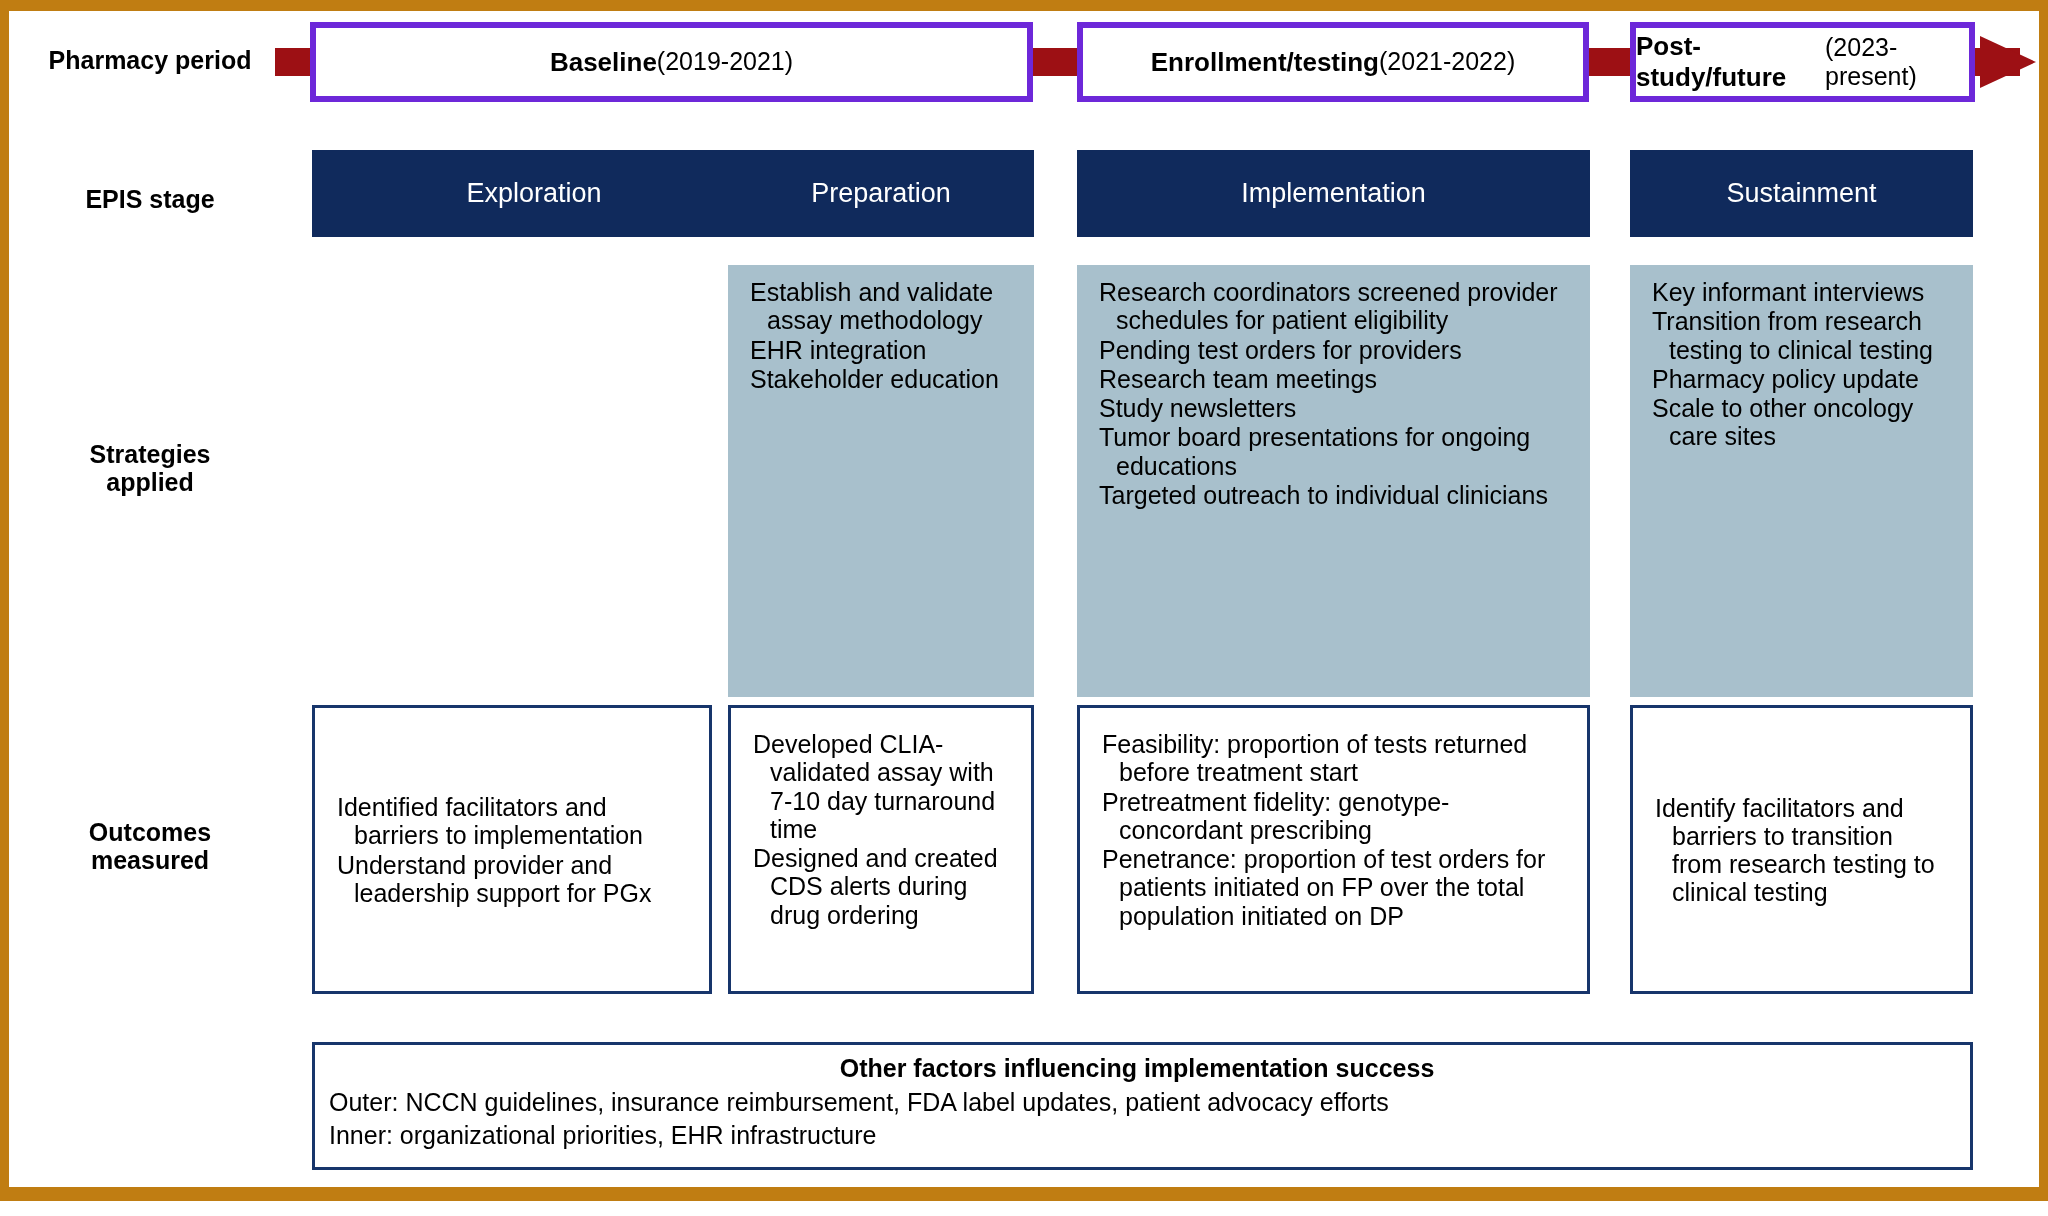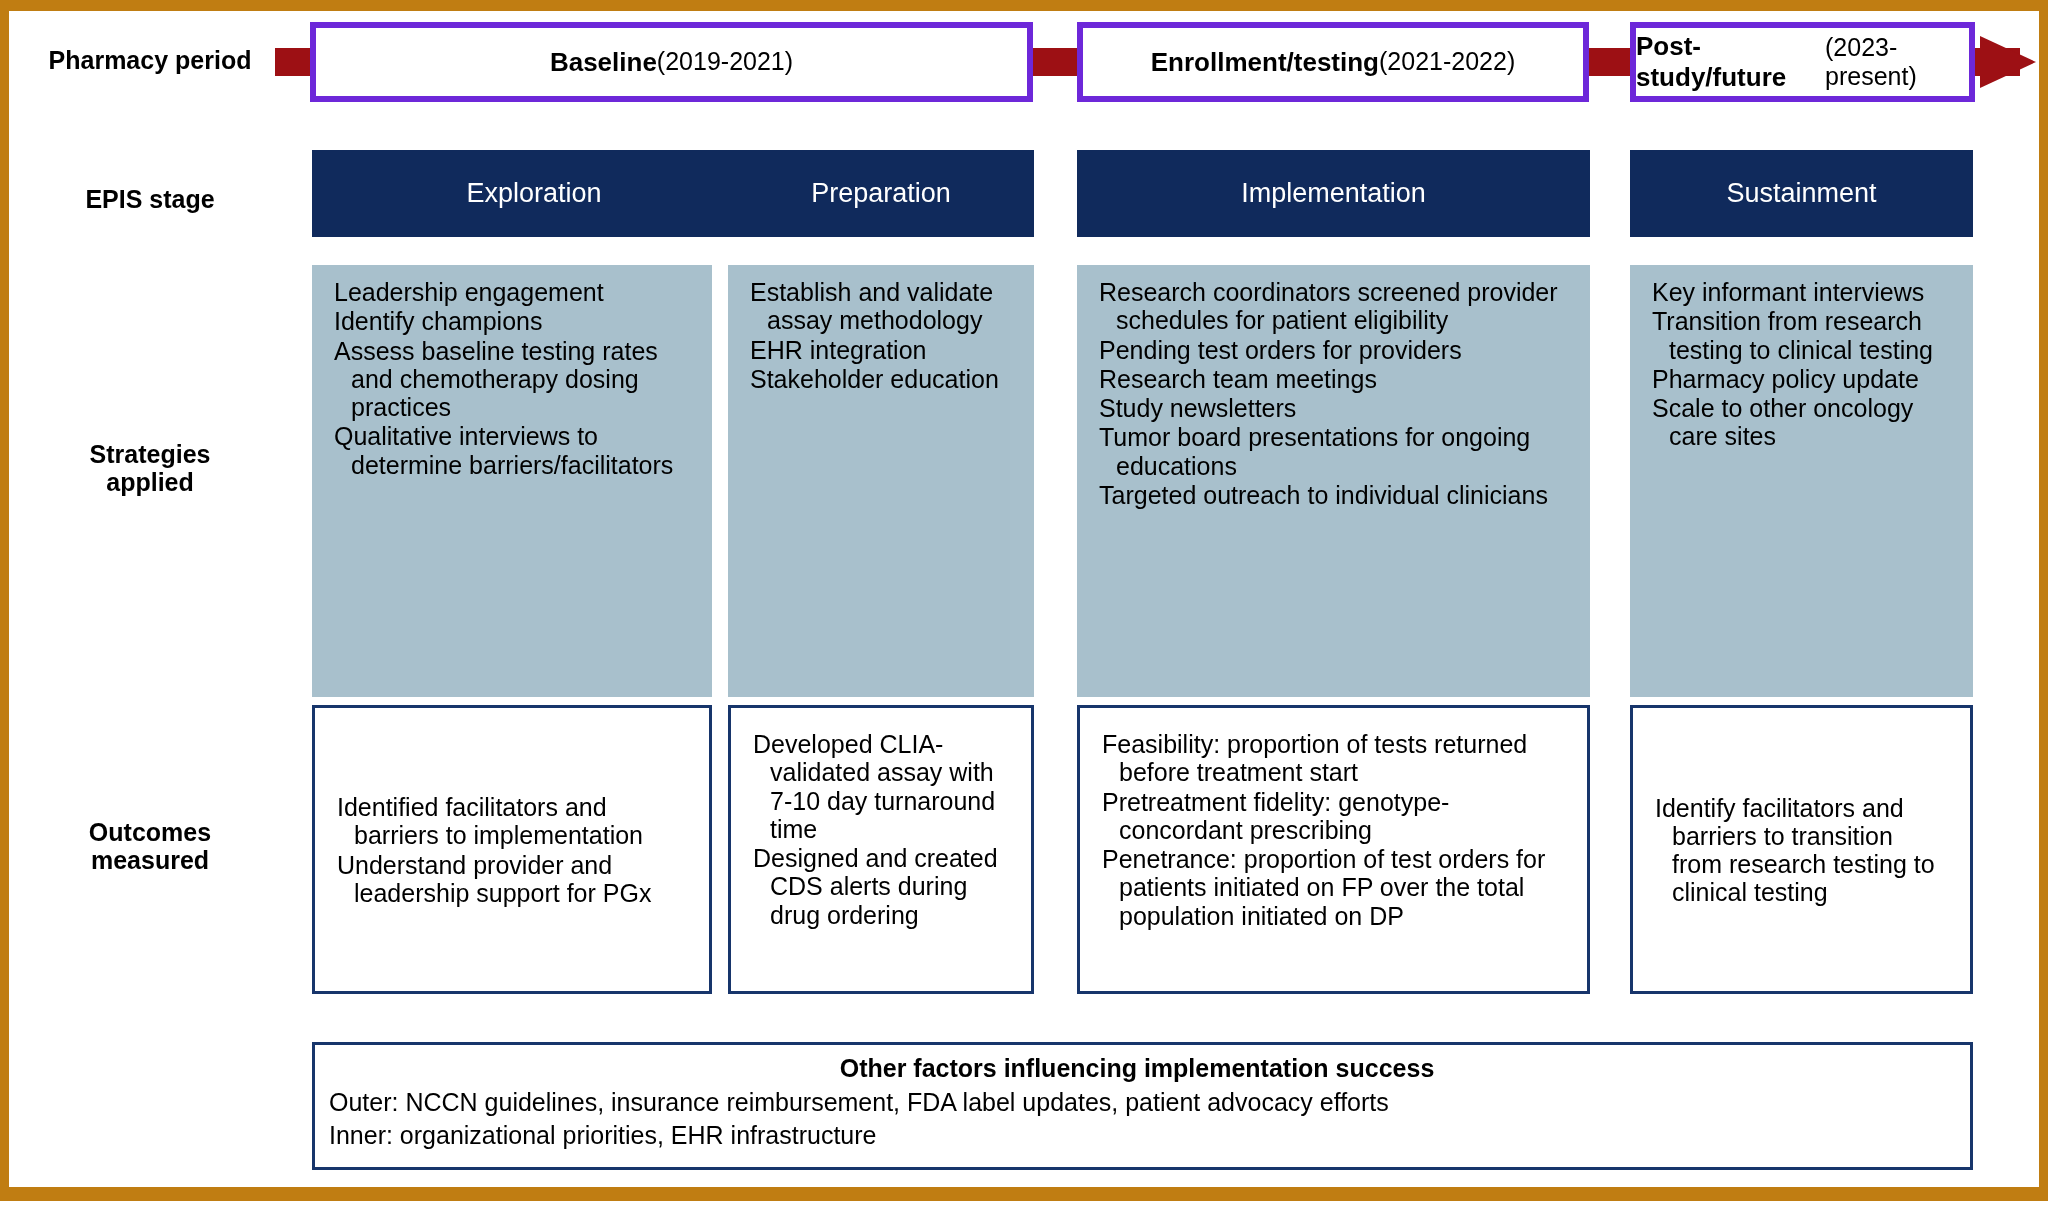--- a/index.html
+++ b/index.html
@@ -205,28 +205,20 @@
   <div class="period-box" id="period-poststudy">
     <div class="p-title">Post-study/future</div>
     <div class="p-years">(2023-present)</div>
   </div>
 
   <div class="epis-box" id="epis-0" style="left:312px;width:444px;">Exploration</div>
   <div class="epis-box" id="epis-1" style="left:728px;width:306px;">Preparation</div>
   <div class="epis-box" id="epis-2" style="left:1077px;width:513px;">Implementation</div>
   <div class="epis-box" id="epis-3" style="left:1630px;width:343px;">Sustainment</div>
 
-  <div class="strat-box" id="strat-0" style="left:312px;width:400px;">
-    <ul class="bullet-list">
-        <li>Leadership engagement</li>
-        <li>Identify champions</li>
-        <li>Assess baseline testing rates and chemotherapy dosing practices</li>
-        <li>Qualitative interviews to determine barriers/facilitators</li>
-      </ul>
-  </div>
   <div class="strat-box" id="strat-1" style="left:728px;width:306px;">
     <ul class="bullet-list">
         <li>Establish and validate assay methodology</li>
         <li>EHR integration</li>
         <li>Stakeholder education</li>
       </ul>
   </div>
   <div class="strat-box" id="strat-2" style="left:1077px;width:513px;">
     <ul class="bullet-list">
         <li>Research coordinators screened provider schedules for patient eligibility</li>

